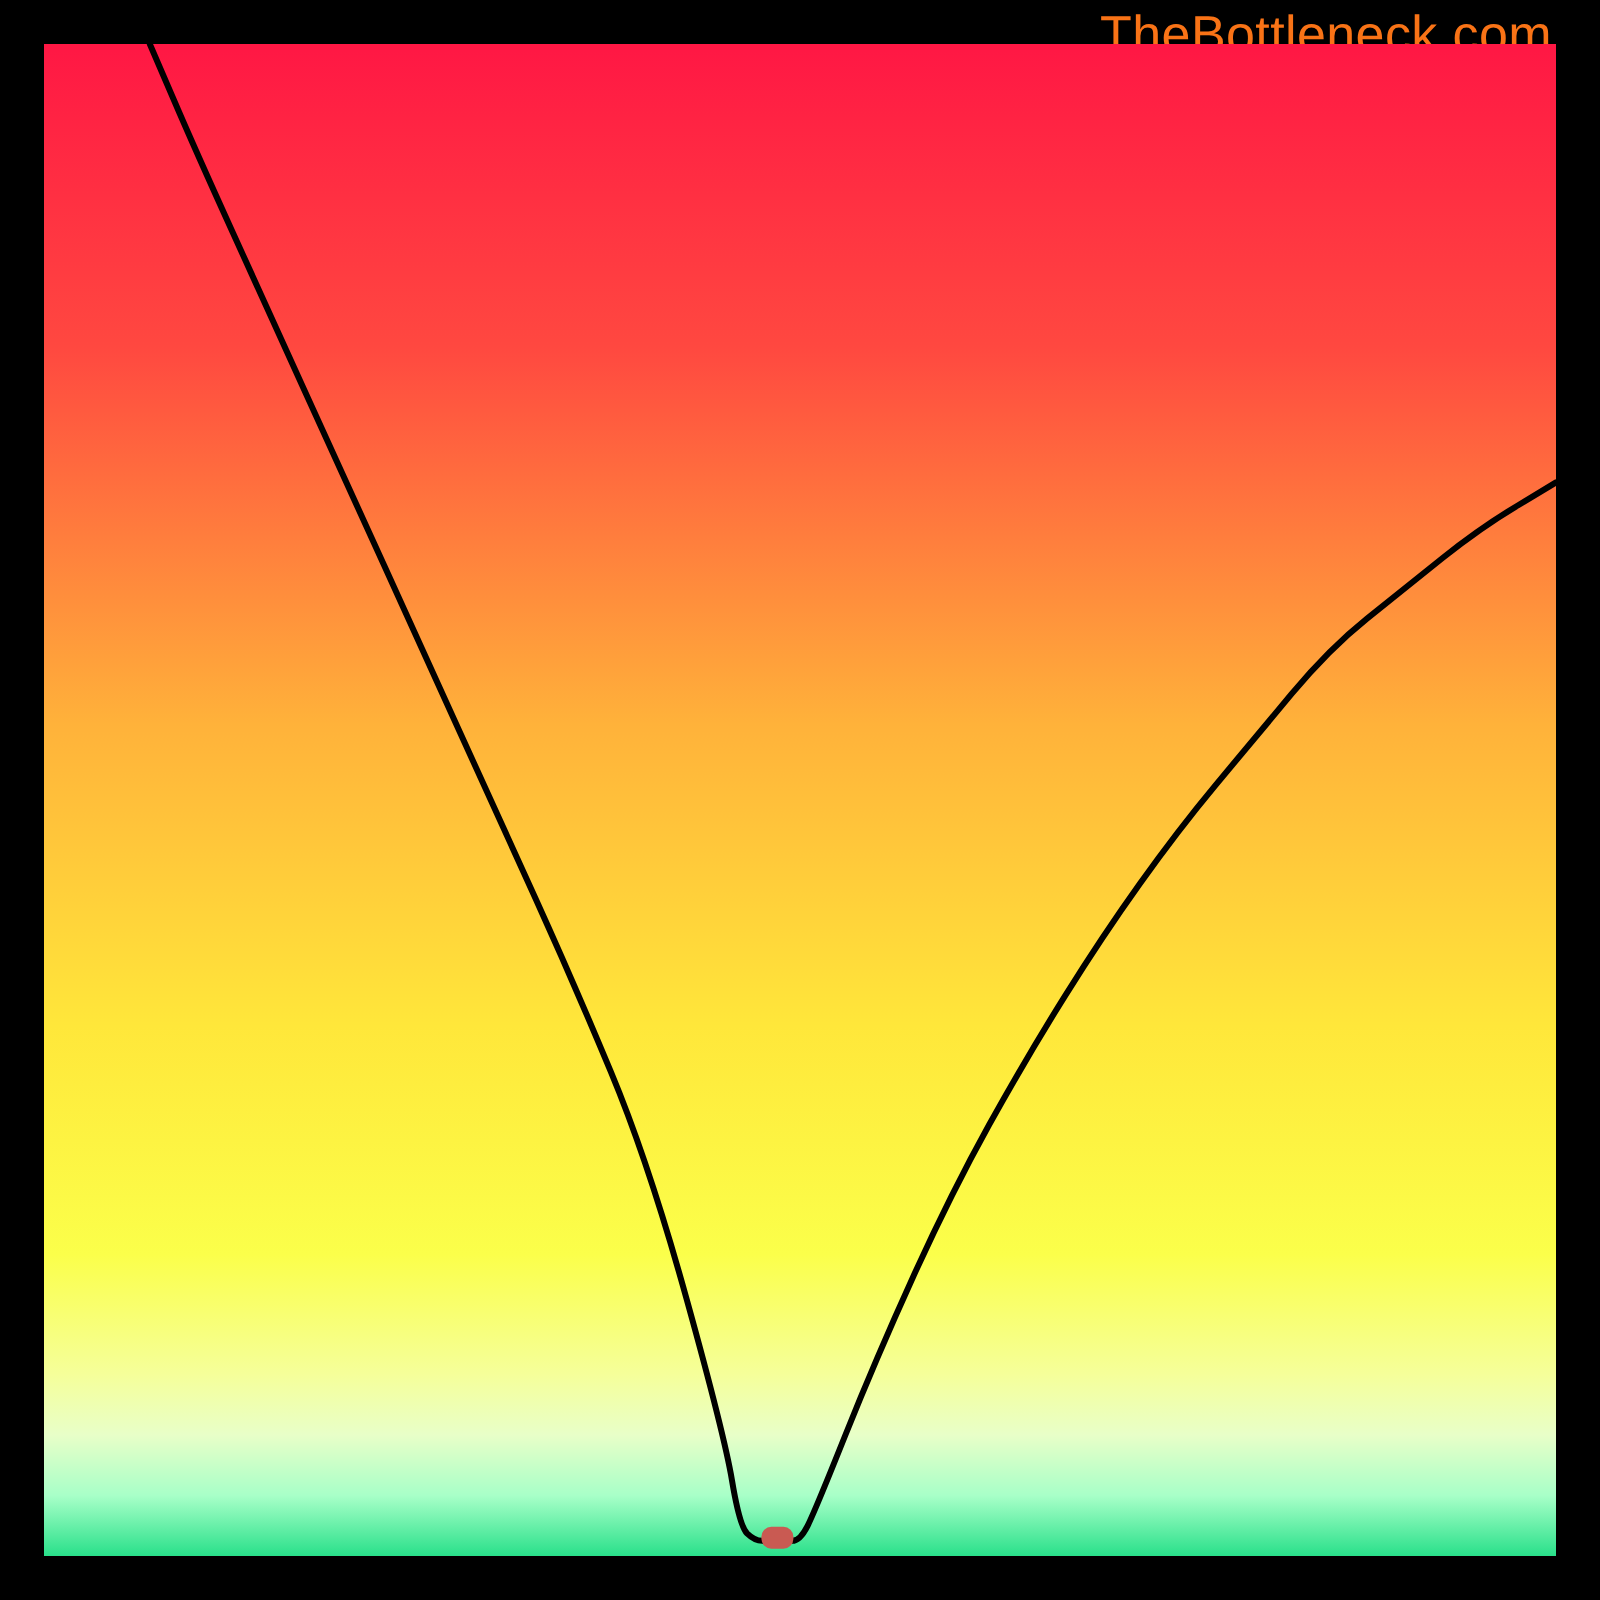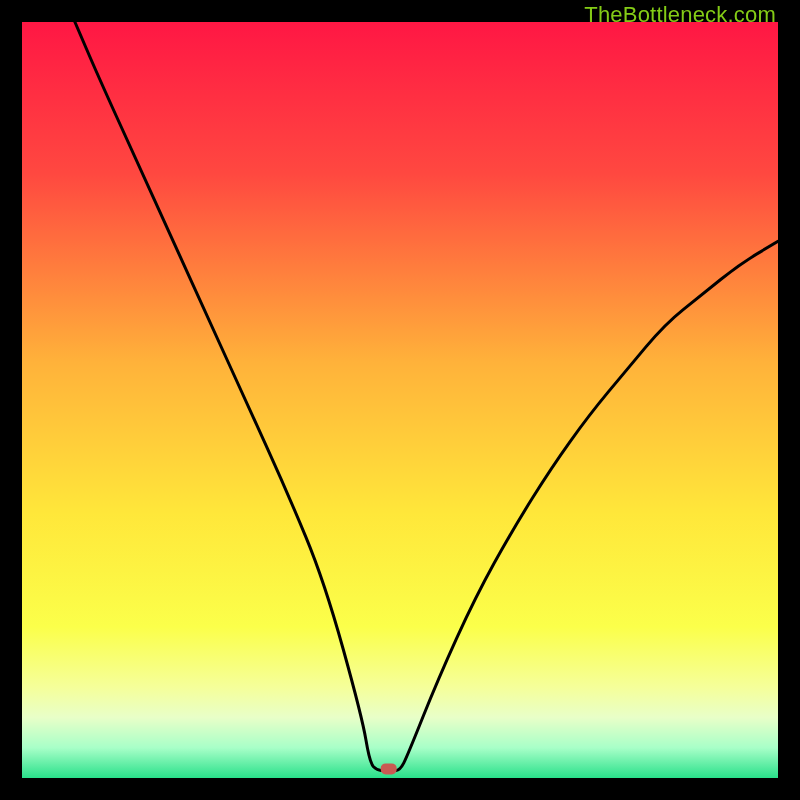--- a/index.html
+++ b/index.html
@@ -23,22 +23,22 @@
     position: absolute;
     left: 0;
     top: 0;
     width: 756px;
     height: 756px;
   }
   .watermark {
     position: absolute;
     top: 2px;
     right: 24px;
-    color: #84cc16;
-    font-size: 22px;
+    color: #f97316;
+    font-size: 26px;
     font-weight: 500;
     letter-spacing: 0.2px;
   }
 </style>
 </head>
 <body>
 
 <div class="watermark">TheBottleneck.com</div>
 
 <div class="frame">

